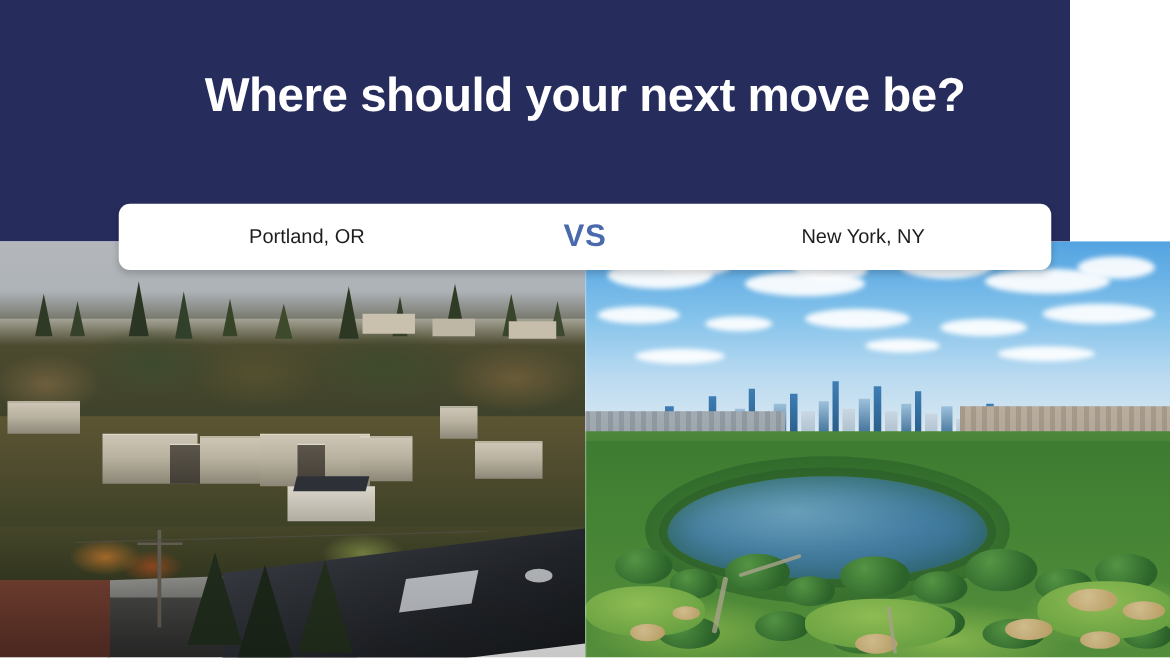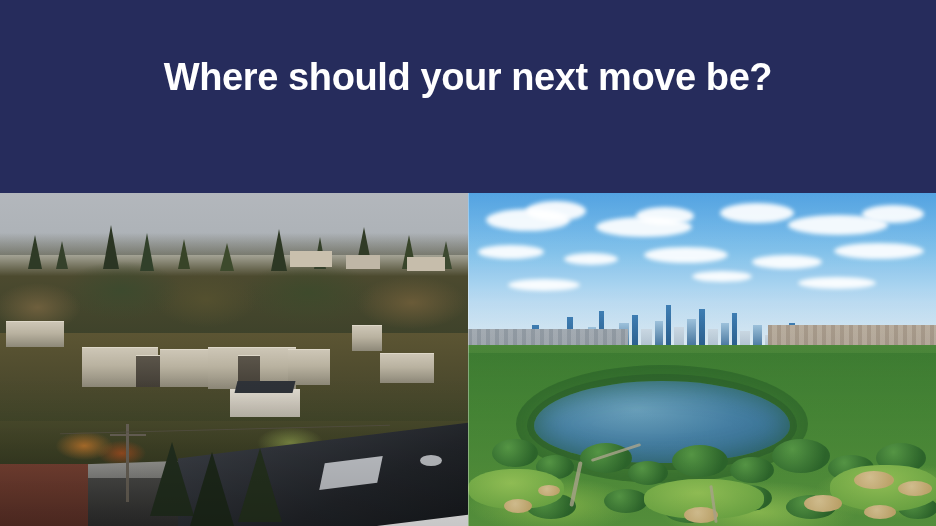--- a/index.html
+++ b/index.html
@@ -12,21 +12,21 @@
   }
   #stage {
     position:relative;
     width:936px; height:526px;
     overflow:hidden;
   }
 
   
   .header-band {
     position:absolute; left:0; top:0;
-    width:936px; height:193px;
+    width:856px; height:193px;
     background:#262c5c;
     z-index:3;
   }
   .page-title {
     position:absolute; left:0; top:57px;
     width:936px;
     text-align:center;
     color:#ffffff;
     font-size:38px;
     font-weight:bold;
@@ -441,14 +441,19 @@
       <div class="ny-grade"></div>
     </div>
   </div>
 
   <div class="seam"></div>
 
   <div class="header-band">
     <div class="page-title">Where should your next move be?</div>
   </div>
 
+  <div class="vs-card">
+    <div class="vs-city left">Portland, OR</div>
+    <div class="vs-label">VS</div>
+    <div class="vs-city right">New York, NY</div>
+  </div>
 
 </div>
 
 </body></html>

